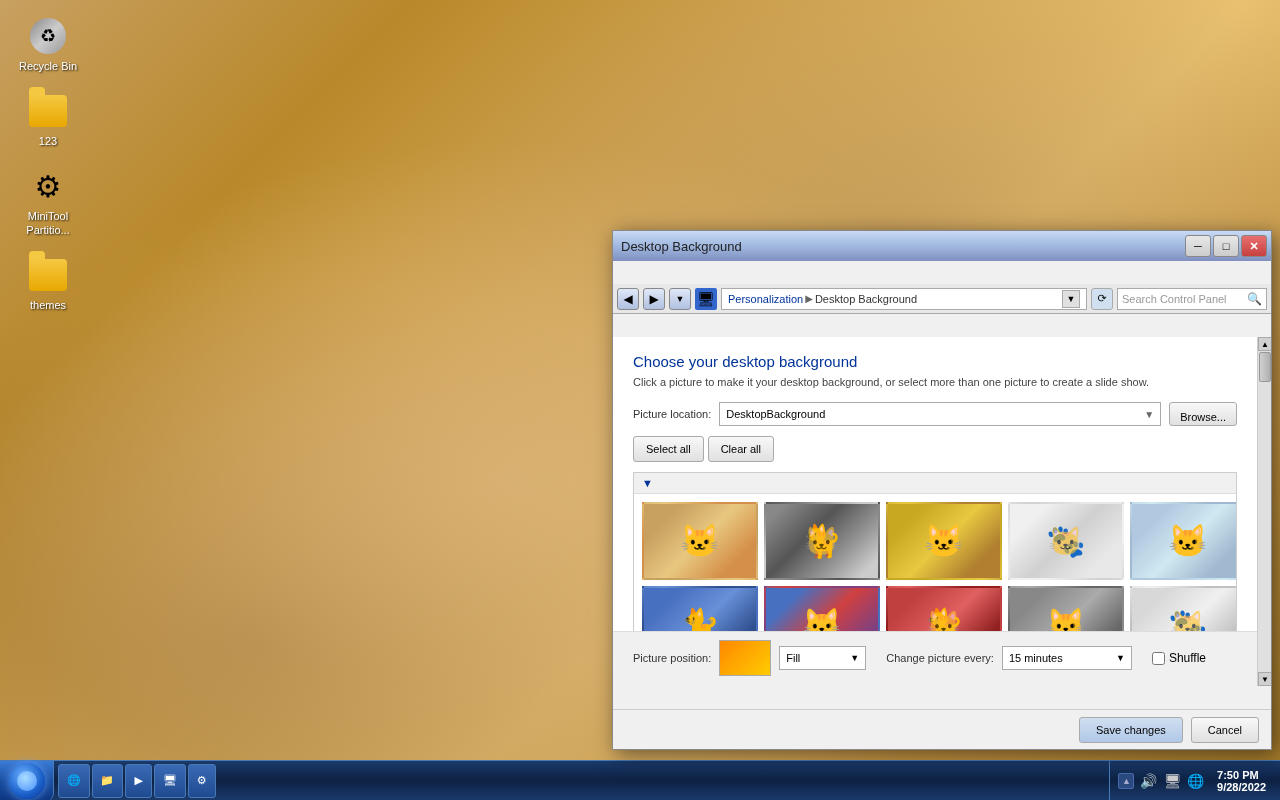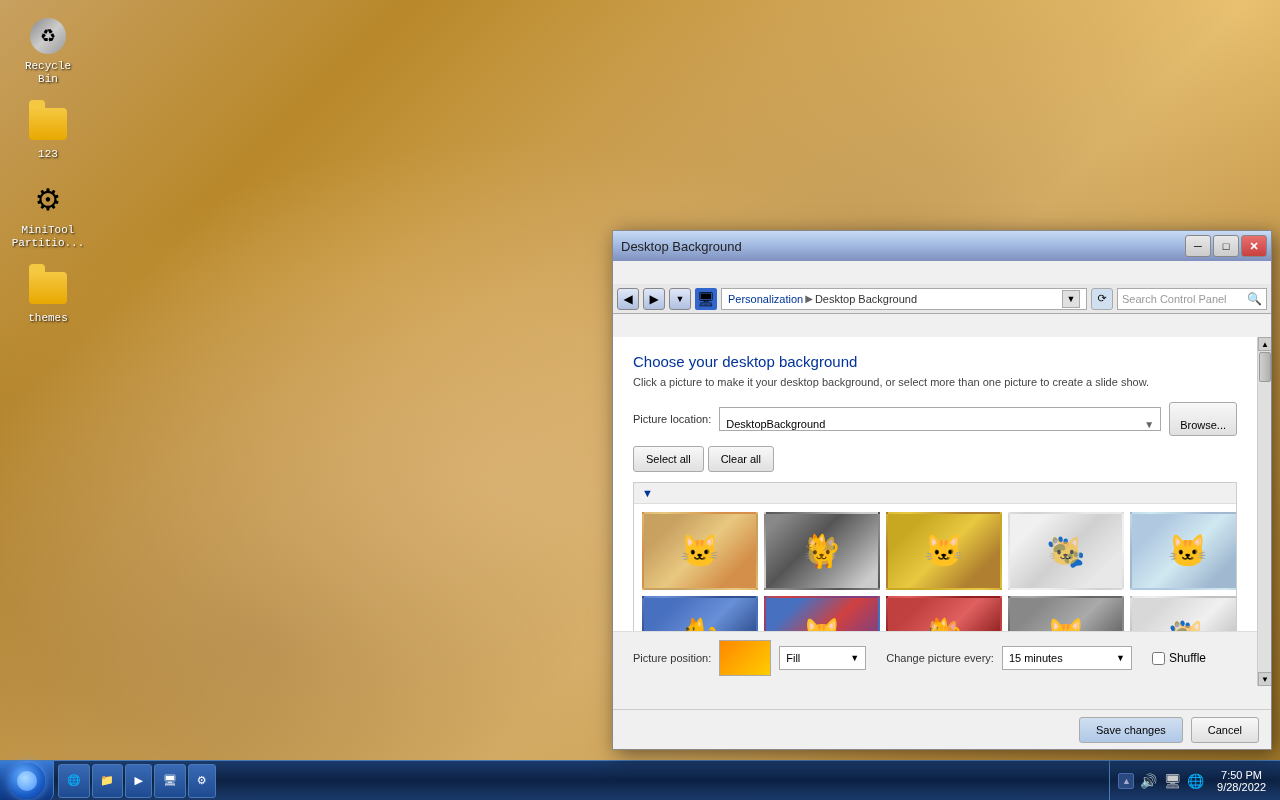--- a/index.html
+++ b/index.html
@@ -50,21 +50,20 @@
       justify-content: center;
       font-size: 28px;
     }
 
     .icon-label {
       color: white;
       font-size: 11px;
       text-align: center;
       text-shadow: 1px 1px 2px rgba(0,0,0,0.9);
       line-height: 1.2;
-      font-family: Liberation Mono, monospace;
     }
 
     
     .recycle-icon {
       background: linear-gradient(135deg, #888, #ccc, #999);
       border-radius: 50%;
       width: 36px;
       height: 36px;
       display: flex;
       align-items: center;
@@ -168,22 +167,23 @@
     }
 
     .tray-icon {
       font-size: 14px;
       color: #ccc;
     }
 
     .clock {
       color: white;
       font-size: 11px;
-      text-align: center;
+      text-align: left;
       padding: 0 6px;
+      font-weight: bold;
     }
 
     
     #dialog {
       position: absolute;
       top: 230px;
       left: 612px;
       width: 660px;
       height: 520px;
       background: #f0f0f0;
@@ -352,36 +352,36 @@
       color: #333;
       white-space: nowrap;
     }
 
     .location-dropdown {
       flex: 1;
       height: 24px;
       background: white;
       border: 1px solid #aaa;
       display: flex;
-      align-items: flex-end;
+      align-items: center;
       padding: 0 6px;
       font-size: 11px;
       cursor: pointer;
       position: relative;
     }
 
     .dropdown-arrow {
       margin-left: auto;
       font-size: 10px;
       color: #666;
     }
 
     .browse-btn {
       height: 24px;
-      padding: 16px 10px;
+      padding: 8px 10px;
       background: linear-gradient(to bottom, #f8f8f8, #e0e0e0);
       border: 1px solid #aaa;
       border-radius: 3px;
       font-size: 11px;
       cursor: pointer;
     }
 
     .action-buttons {
       display: flex;
       gap: 4px;

